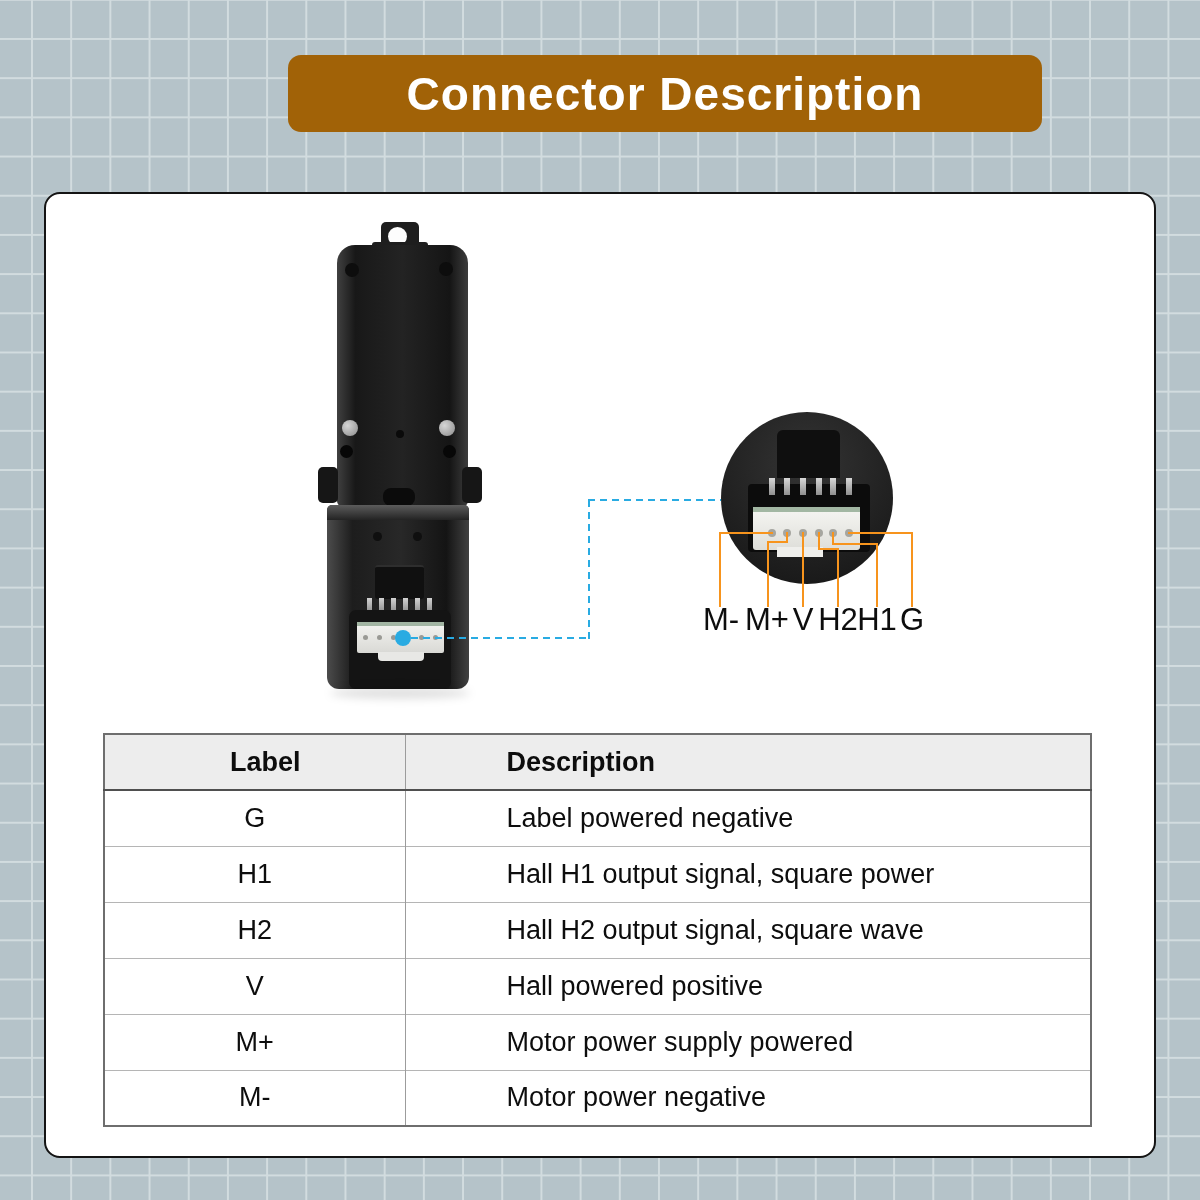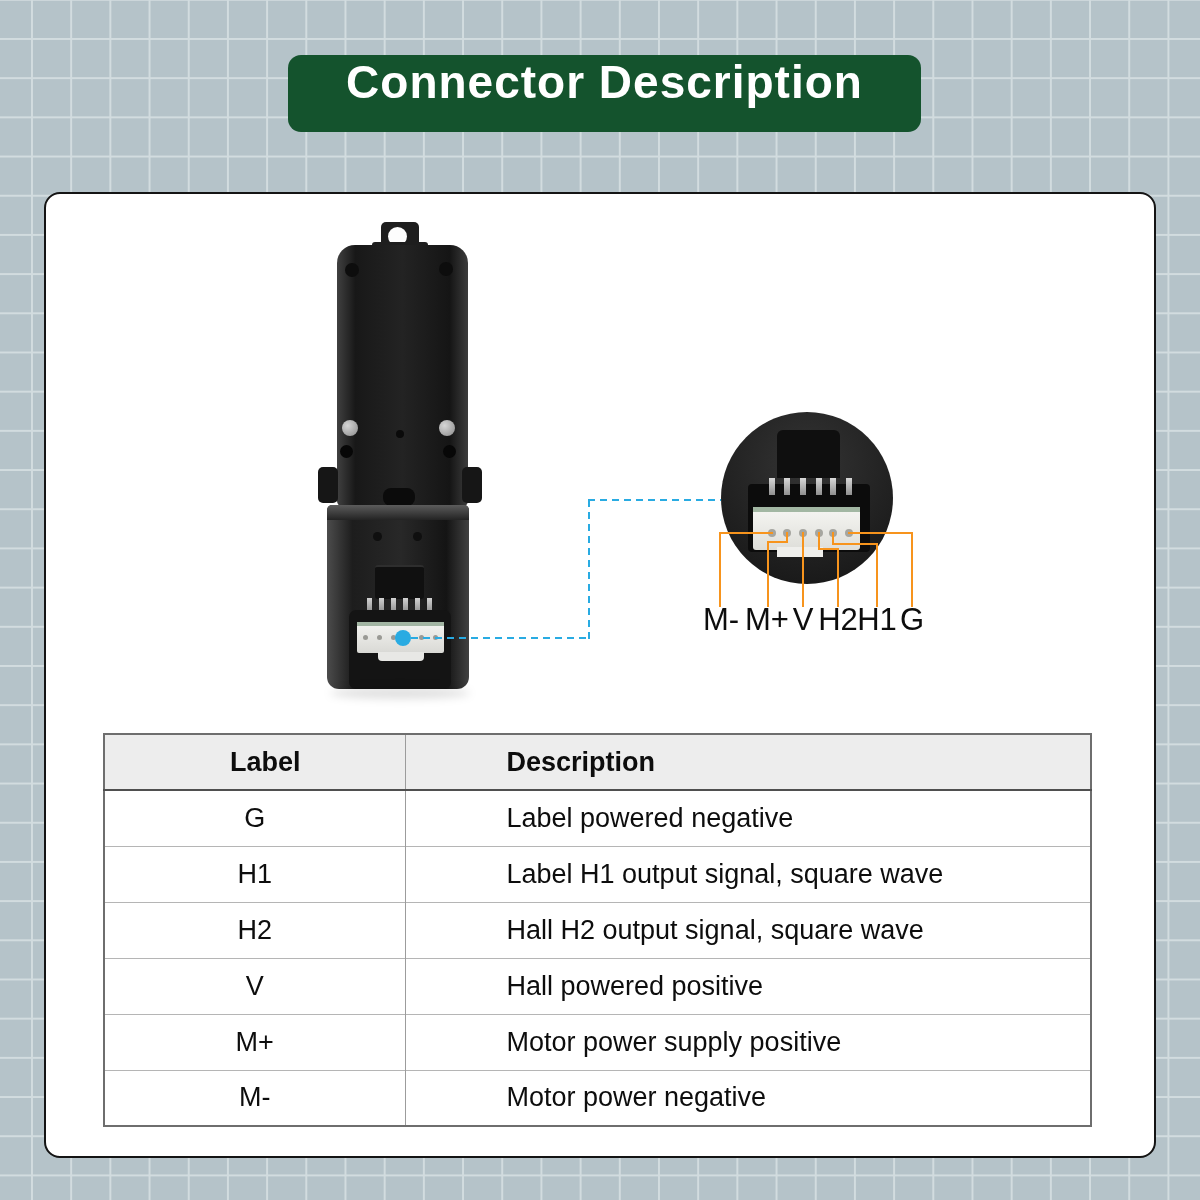--- a/index.html
+++ b/index.html
@@ -9,22 +9,22 @@
     background-color:#b5c3c9;
     background-image:
       linear-gradient(#d2dcdf 2px, transparent 2px),
       linear-gradient(90deg, #d2dcdf 2px, transparent 2px);
     background-size:39.2px 39.2px;
     background-position:0px 38px, 31px 0px;
   }
   .abs{position:absolute;}
   
   #banner{
-    left:288px;top:55px;width:633px;height:77px;border-radius:13px;
-    background:#14532d;display:flex;align-items:flex-start;justify-content:center;z-index:3;
+    left:288px;top:55px;width:754px;height:77px;border-radius:13px;
+    background:#a16207;display:flex;align-items:center;justify-content:center;z-index:3;
   }
   #banner span{color:#ffffff;font-size:46px;font-weight:bold;letter-spacing:1px;}
   
   #card{
     left:44px;top:192px;width:1112px;height:966px;background:#ffffff;
     border:2px solid #141414;border-radius:16px;box-sizing:border-box;z-index:1;
   }
   
   .mp{position:absolute;z-index:2;}
   .circ{border-radius:50%;}
@@ -176,32 +176,32 @@
       <tr>
     <th class="lab">Label</th>
     <th class="exp">Description</th>
   </tr>
   <tr>
     <td class="lab">G</td>
     <td class="exp">Label powered negative</td>
   </tr>
   <tr>
     <td class="lab">H1</td>
-    <td class="exp">Label H1 output signal, square wave</td>
+    <td class="exp">Hall H1 output signal, square power</td>
   </tr>
   <tr>
     <td class="lab">H2</td>
     <td class="exp">Hall H2 output signal, square wave</td>
   </tr>
   <tr>
     <td class="lab">V</td>
     <td class="exp">Hall powered positive</td>
   </tr>
   <tr>
     <td class="lab">M+</td>
-    <td class="exp">Motor power supply positive</td>
+    <td class="exp">Motor power supply powered</td>
   </tr>
   <tr>
     <td class="lab">M-</td>
     <td class="exp">Motor power negative</td>
   </tr>
 </tbody>
   </table>
 
 </body></html>

